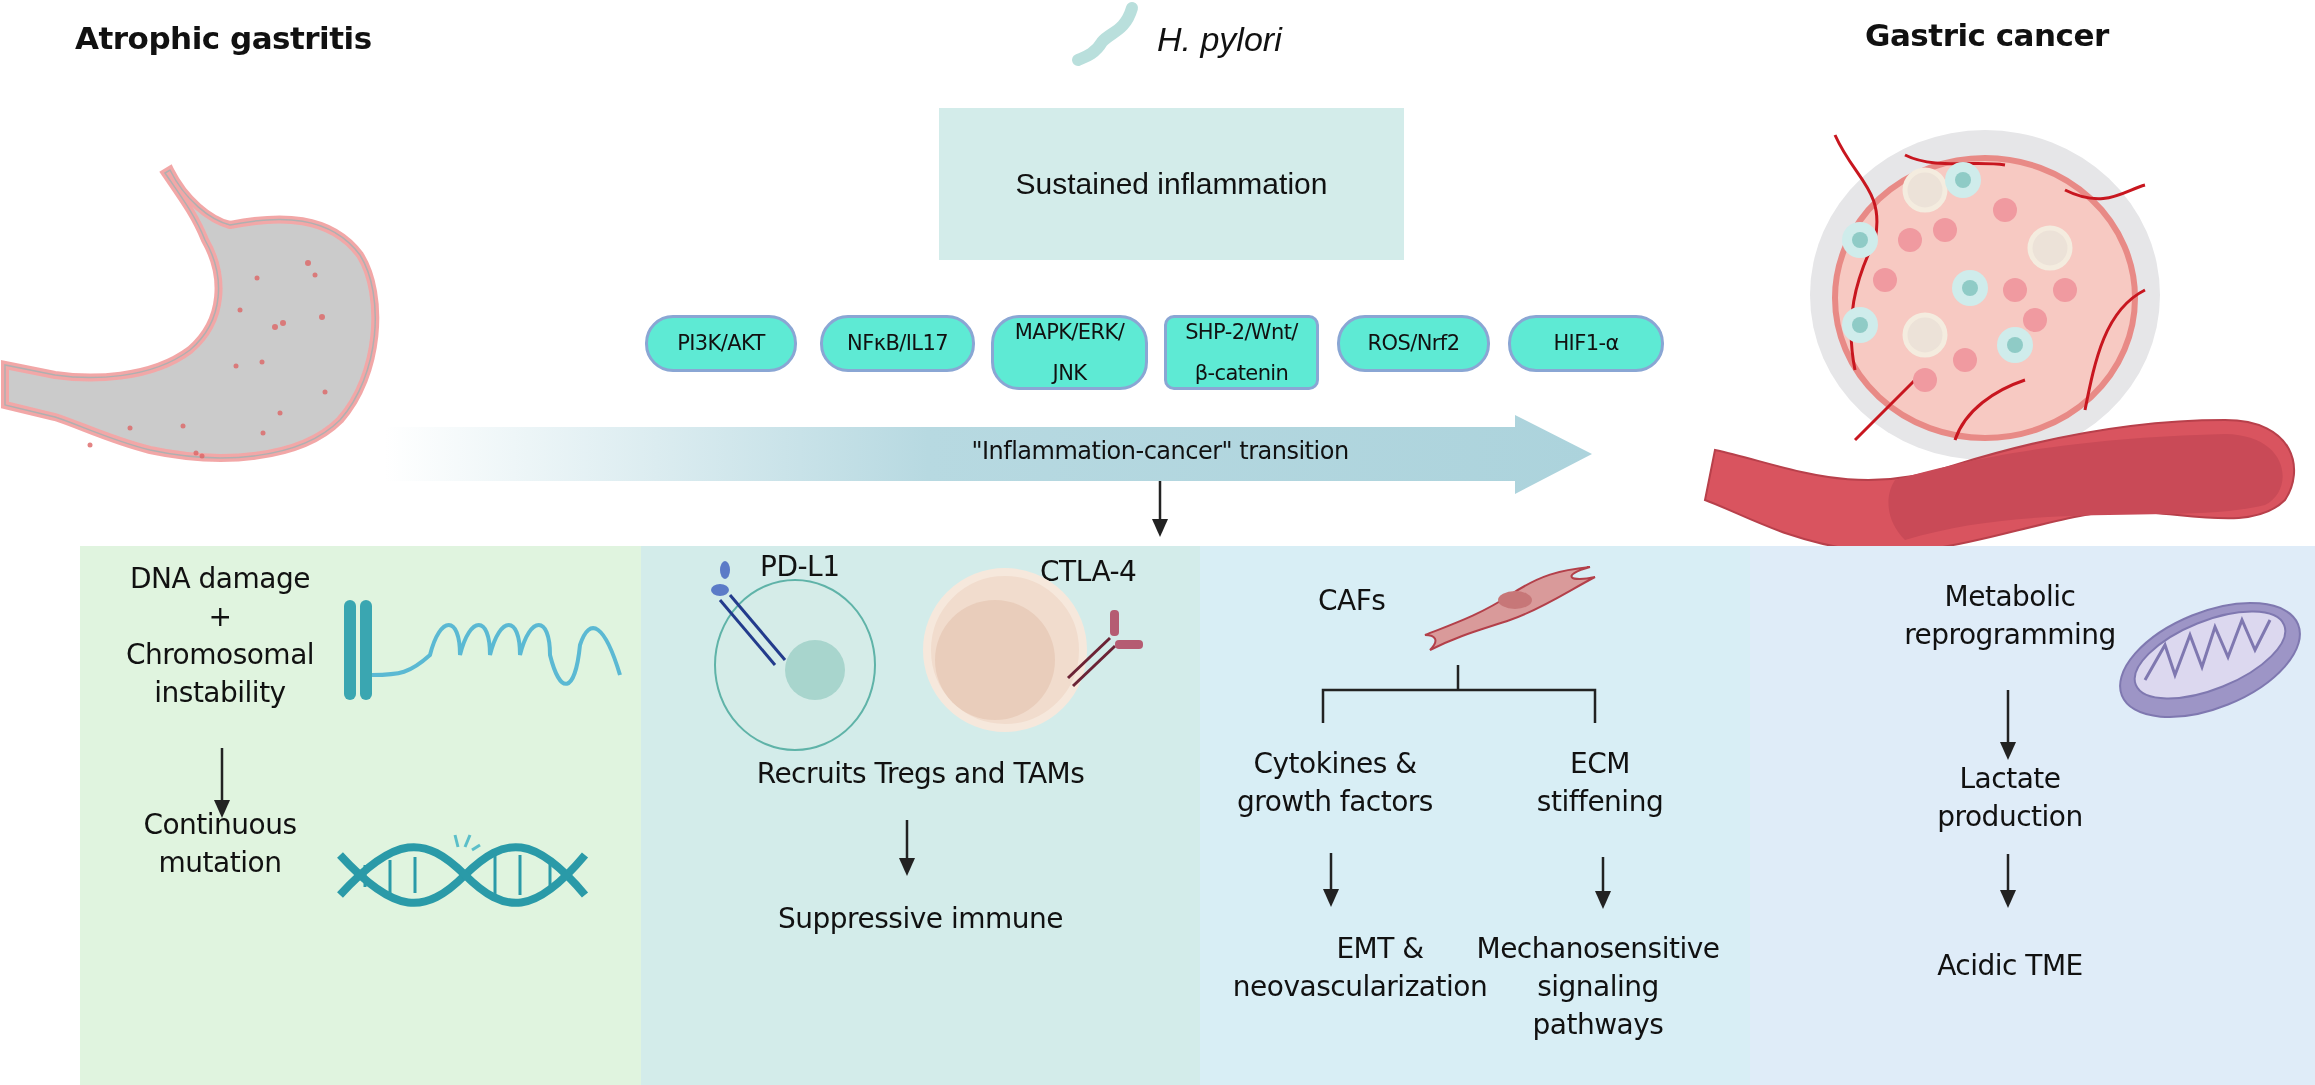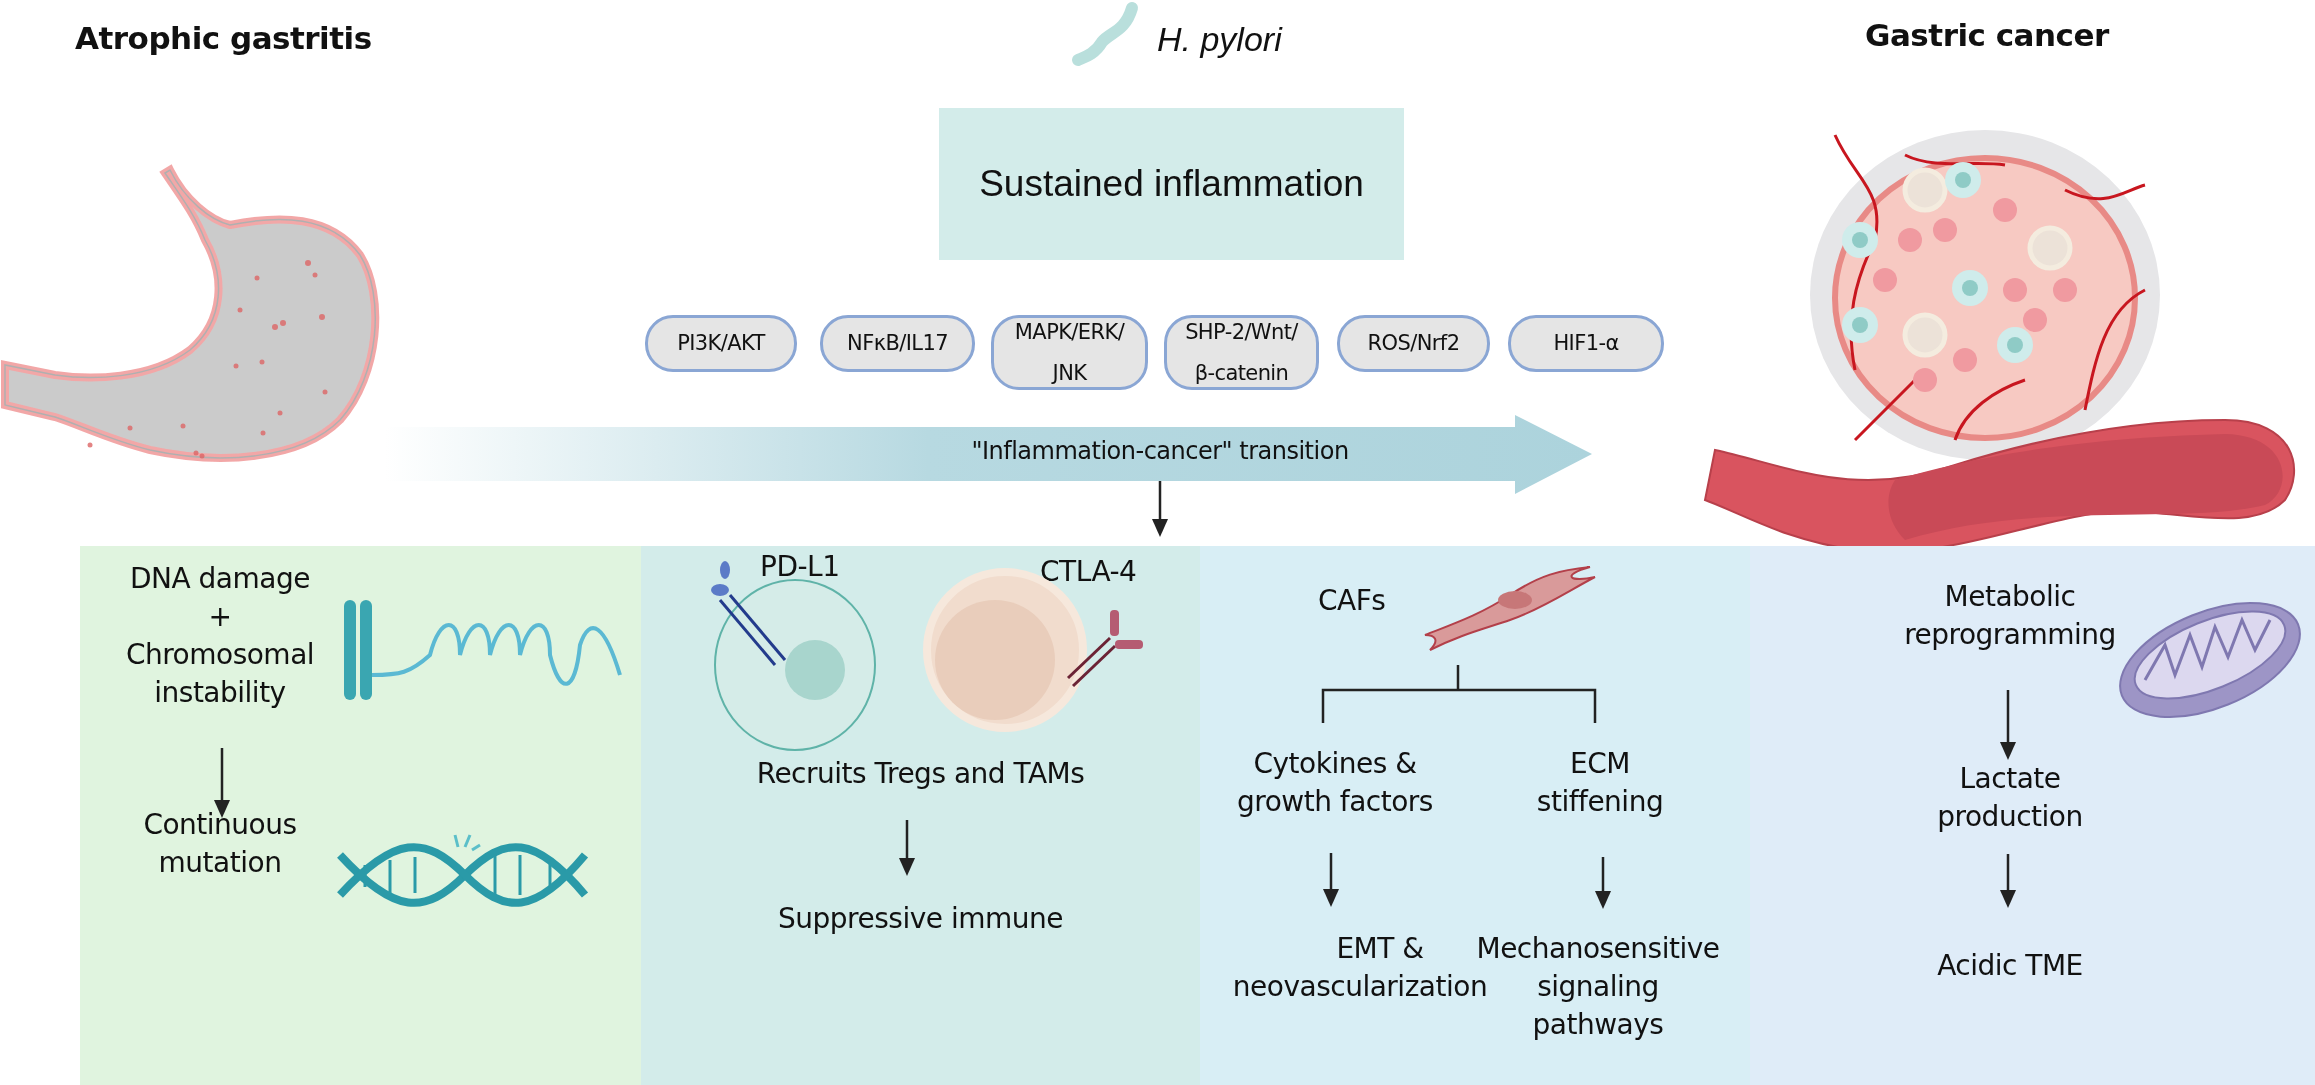--- a/index.html
+++ b/index.html
@@ -3,22 +3,22 @@
 <meta charset="utf-8">
 <style>
   * { box-sizing: border-box; margin: 0; padding: 0; }
   html, body { width: 2315px; height: 1085px; background: #ffffff; overflow: hidden; }
   body { position: relative; font-family: "DejaVu Sans", sans-serif; color: #111; }
   .abs { position: absolute; }
   .title { font-weight: bold; font-size: 31px; letter-spacing: -0.5px; }
   .pylori-label { font-family: "Liberation Sans", sans-serif; font-style: italic; font-size: 34px; }
   .sustained { left: 939px; top: 108px; width: 465px; height: 152px; background: #d3ecea;
                display: flex; align-items: center; justify-content: center;
-               font-family: "Liberation Sans", sans-serif; font-size: 37px; }
-  .pill { position: absolute; top: 315px; border: 3px solid #8aa6d4; background: #e5e5e5;
+               font-family: "Liberation Sans", sans-serif; font-size: 30px; }
+  .pill { position: absolute; top: 315px; border: 3px solid #8aa6d4; background: #5eead4;
           border-radius: 28px; display: flex; align-items: center; justify-content: center;
           text-align: center; font-size: 21px; line-height: 25px; letter-spacing: -0.6px; }
   .pill.short { height: 57px; }
   .pill.tall { height: 75px; gap: 16px; }
   .panel { position: absolute; top: 546px; height: 539px; }
   .ptext { position: absolute; text-align: center; font-size: 28px; line-height: 38px; letter-spacing: -0.5px; white-space: nowrap; }
   .transition-label { position: absolute; left: 900px; top: 437px; width: 520px; text-align: center;
                       font-size: 24px; letter-spacing: -0.5px; }
   svg { position: absolute; overflow: visible; }
 </style>
@@ -40,21 +40,21 @@
 <div class="pill short" style="left:645px; width:152px;">
   <span>PI3K/AKT</span>
 </div>
 <div class="pill short" style="left:820px; width:155px;">
   <span>NFκB/IL17</span>
 </div>
 <div class="pill tall" style="left:991px; width:157px; flex-direction:column;">
   <span>MAPK/ERK/</span>
   <span>JNK</span>
 </div>
-<div class="pill tall" style="left:1164px; width:155px; flex-direction:column;">
+<div class="pill tall" style="left:1164px; width:155px; flex-direction:column;border-radius:10px;">
   <span>SHP-2/Wnt/</span>
   <span>β-catenin</span>
 </div>
 <div class="pill short" style="left:1337px; width:153px;">
   <span>ROS/Nrf2</span>
 </div>
 <div class="pill short" style="left:1508px; width:156px;">
   <span>HIF1-α</span>
 </div>
 

